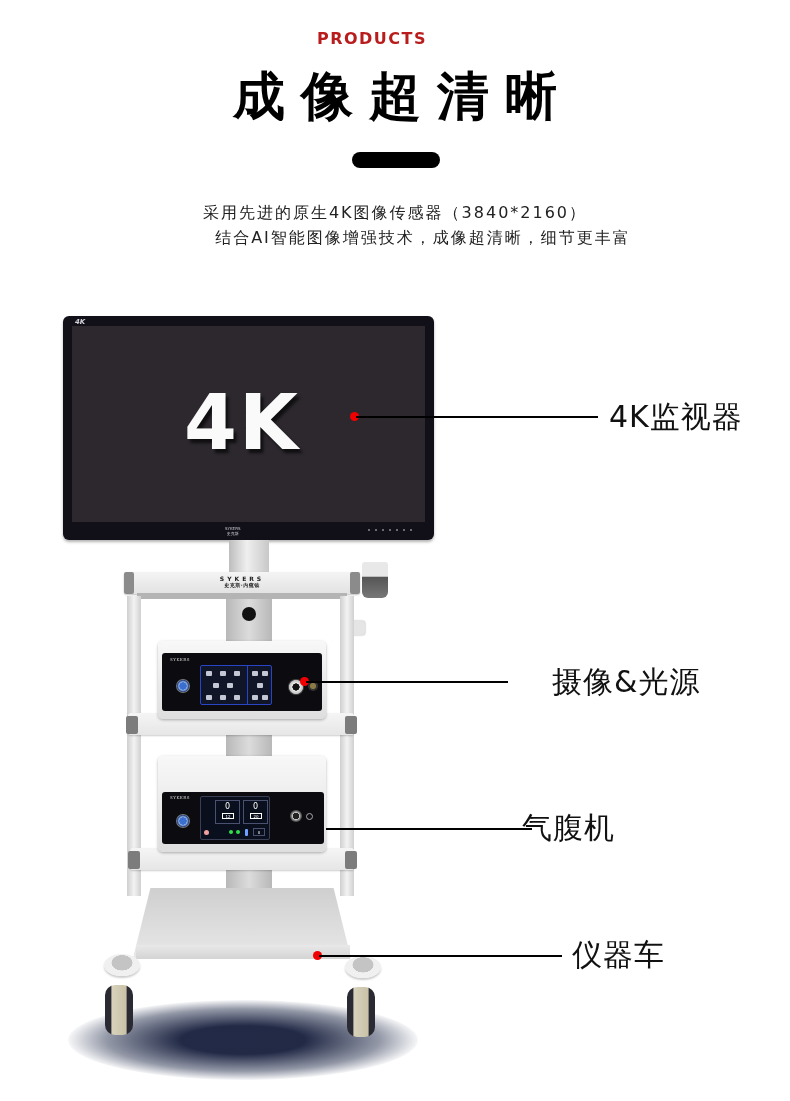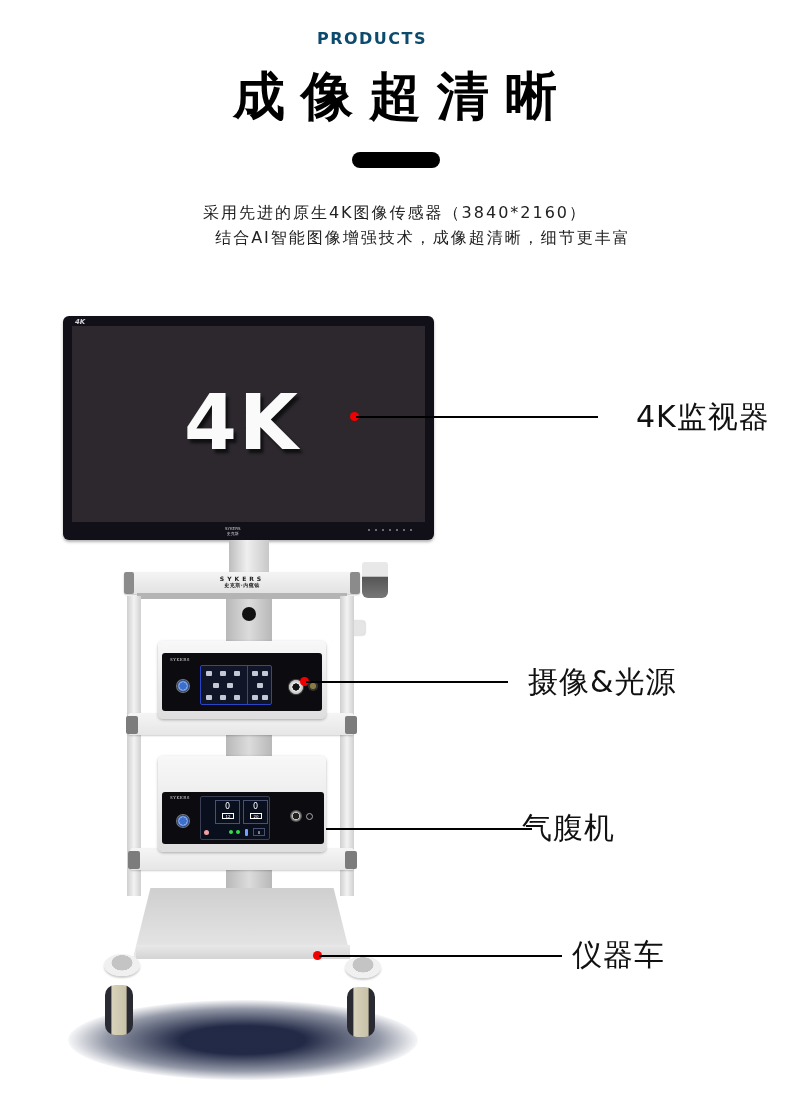--- a/index.html
+++ b/index.html
@@ -1,20 +1,20 @@
 <!DOCTYPE html>
 <html><head>
 <meta charset="utf-8">
 <style>
   * { margin: 0; padding: 0; box-sizing: border-box; }
   html, body { width: 790px; height: 1101px; background: #ffffff; overflow: hidden; }
   body { position: relative; font-family: "DejaVu Sans", sans-serif; color: #111; }
 
   .eyebrow { position: absolute; top: 29px; left: 0; width: 744px; text-align: center;
-    font-family: "DejaVu Sans", sans-serif; font-weight: bold; font-size: 16px; letter-spacing: 1.5px; color: #0c4a6e; }
+    font-family: "DejaVu Sans", sans-serif; font-weight: bold; font-size: 16px; letter-spacing: 1.5px; color: #b91c1c; }
   .title { position: absolute; top: 62px; left: 0; width: 790px; text-align: center;
     font-family: "DejaVu Sans", sans-serif; font-weight: bold; font-size: 52px; letter-spacing: 16px; padding-left: 16px; color: #000; }
   .title-bar { position: absolute; top: 152px; left: 352px; width: 88px; height: 16px; border-radius: 8px; background: #000; }
   .subtitle { position: absolute; left: 0; width: 790px; text-align: center; font-size: 16px; letter-spacing: 2px; color: #222; }
   .sub1 { top: 203px; }
   .sub2 { top: 228px; margin-left: 28px; }
 
   
   .monitor { position: absolute; left: 63px; top: 316px; width: 371px; height: 224px;
     background: #111019; border-radius: 6px; box-shadow: 0 2px 3px rgba(0,0,0,0.3); }
@@ -174,24 +174,24 @@
   <div class="base-front"></div>
   <div class="shadow"></div>
   <div class="foot" style="left:104px;top:954px;"></div>
   <div class="foot" style="left:345px;top:956px;"></div>
   <div class="wheel" style="left:105px;top:985px;"></div>
   <div class="wheel" style="left:347px;top:987px;"></div>
 </div>
 
 <div class="dot" style="left:350px;top:412px;"></div>
 <div class="leader" style="left:356px;top:416px;width:242px;"></div>
-<div class="callout" style="left:609px;top:397px;margin-left:27px;">4K监视器</div>
+<div class="callout" style="left:609px;top:397px;">4K监视器</div>
 
 <div class="dot" style="left:300px;top:677px;"></div>
 <div class="leader" style="left:306px;top:681px;width:202px;"></div>
-<div class="callout" style="left:528px;top:662px;">摄像&amp;光源</div>
+<div class="callout" style="left:552px;top:662px;">摄像&amp;光源</div>
 
 <div class="leader" style="left:326px;top:828px;width:206px;"></div>
 <div class="callout" style="left:522px;top:808px;">气腹机</div>
 
 <div class="dot" style="left:313px;top:951px;"></div>
 <div class="leader" style="left:319px;top:955px;width:243px;"></div>
 <div class="callout" style="left:572px;top:935px;">仪器车</div>
 
 </body></html>

